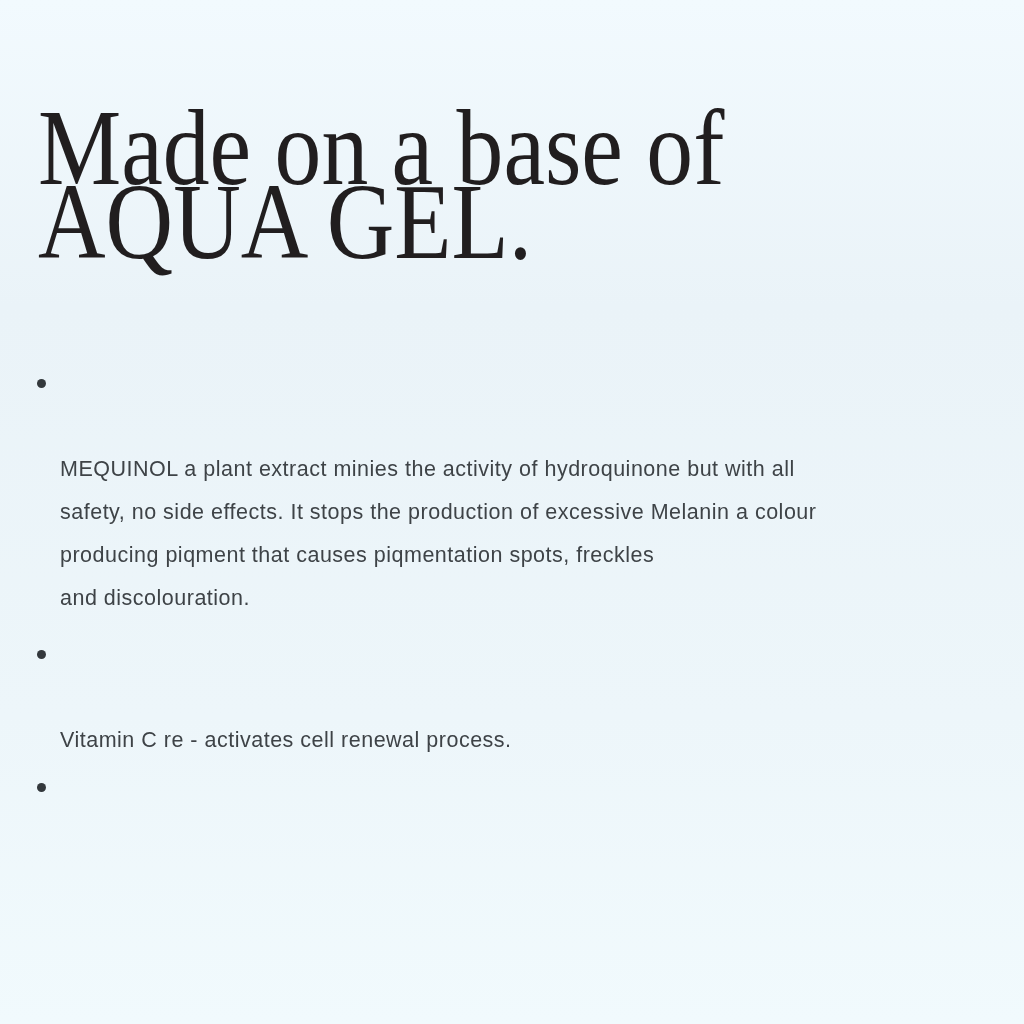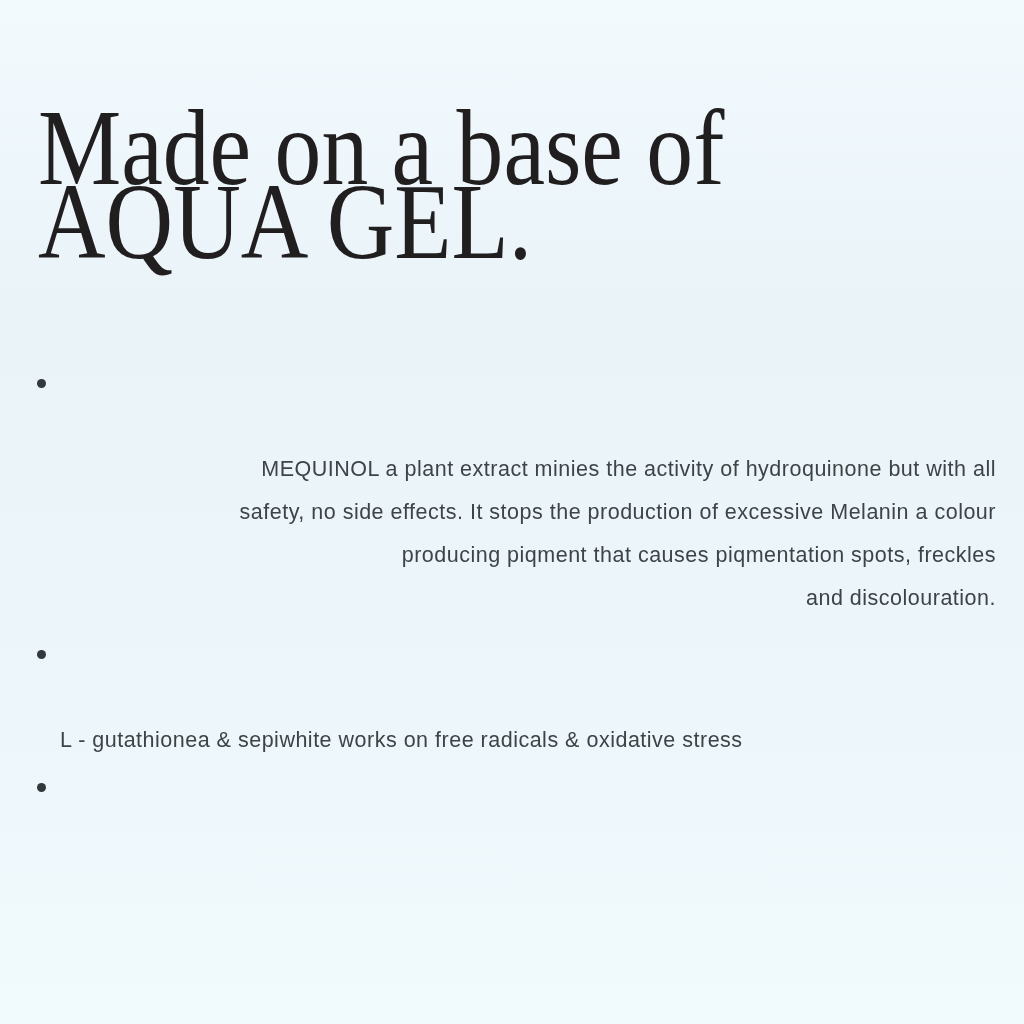--- a/index.html
+++ b/index.html
@@ -47,21 +47,20 @@
     font-weight: 300;
   }
   .benefits li {
     position: relative;
     padding-left: 24px;
     margin-bottom: 4px;
     white-space: pre-line;
   }
   .benefits li:first-child {
     margin-bottom: 13px;
-    text-align: right;
   }
   .dot {
     position: absolute;
     left: 1px;
     top: 17px;
     width: 9px;
     height: 9px;
     border-radius: 50%;
     background: #33383c;
   }
@@ -79,21 +78,21 @@
   <ul class="benefits">
     <li>
       <span class="dot"></span>
       <span>MEQUINOL a plant extract minies the activity of hydroquinone but with all
 safety, no side effects. It stops the production of excessive Melanin a colour
 producing piqment that causes piqmentation spots, freckles
 and discolouration.</span>
     </li>
     <li>
       <span class="dot"></span>
-      <span>L - gutathionea &amp; sepiwhite works on free radicals &amp; oxidative stress</span>
+      <span>Vitamin C re - activates cell renewal process.</span>
     </li>
     <li>
       <span class="dot"></span>
     </li>
 
   </ul>
 
 </div>
 
 </body></html>

